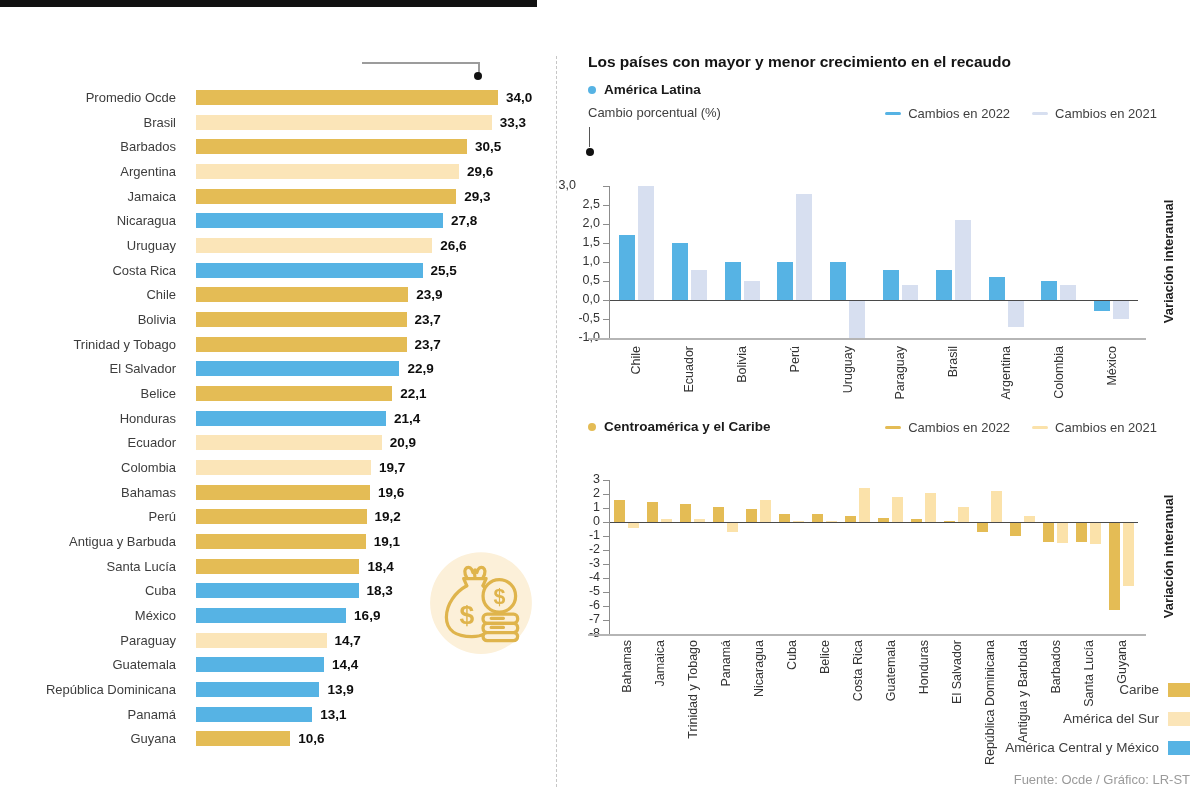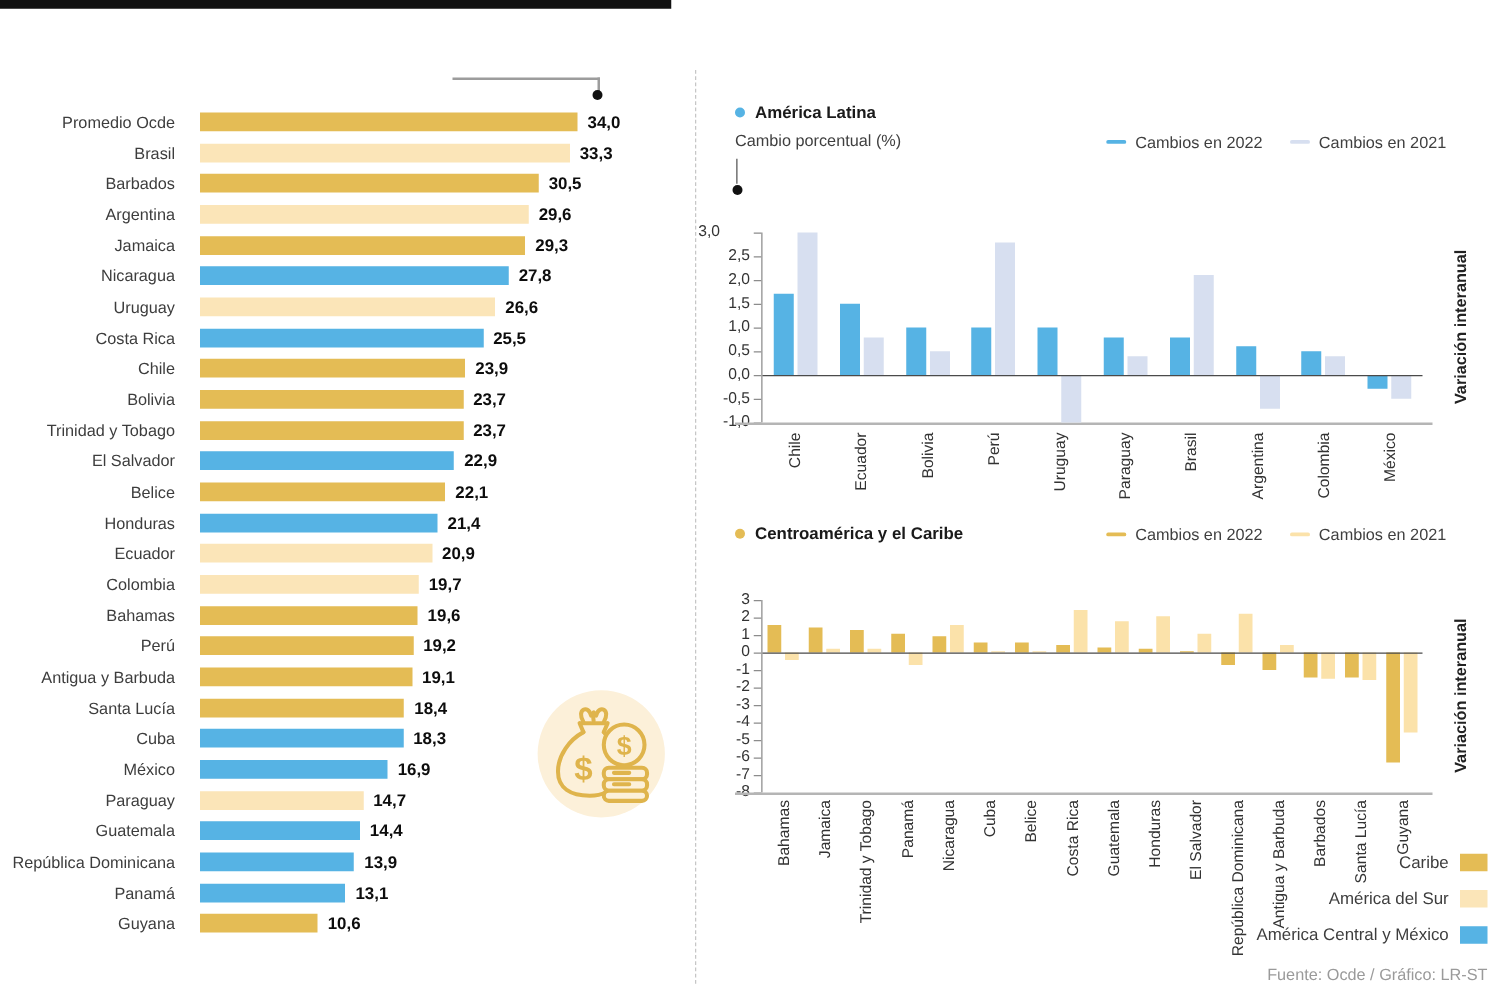--- a/index.html
+++ b/index.html
@@ -8,21 +8,21 @@
   .abs{position:absolute;}
   .topbar{left:0;top:0;width:537px;height:7px;background:#111;}
   .title{left:10px;top:12px;font-size:17px;font-weight:bold;letter-spacing:-0.3px;color:#141414;}
   .subtitle{left:12px;top:55px;font-size:15px;font-weight:bold;color:#141414;}
   .sub-connector{left:362px;top:62px;width:116px;height:9px;border-top:2px solid #9c9c9c;border-right:2px solid #9c9c9c;}
   .dot{width:8px;height:8px;border-radius:50%;background:#111;}
   .divider{left:556px;top:56px;height:731px;border-left:1px dashed #c6c6c6;}
   
   .hrows{left:0;top:85px;width:545px;}
   .hrow{display:flex;align-items:center;height:24.68px;}
-  .hlabel{width:160px;box-sizing:border-box;padding-right:20px;text-align:right;font-size:13px;color:#3d3d3d;white-space:nowrap;}
+  .hlabel{width:196px;box-sizing:border-box;padding-right:20px;text-align:right;font-size:13px;color:#3d3d3d;white-space:nowrap;}
   .hbar{height:15px;flex:0 0 auto;}
   .hval{margin-left:8px;font-size:13.5px;font-weight:bold;color:#0d0d0d;}
   
   .lgrow{position:absolute;right:10px;display:flex;align-items:center;gap:9px;}
   .lg-label{font-size:13.5px;color:#3d3d3d;}
   .lg-swatch{width:22px;height:14px;display:inline-block;}
   
   .rtitle{left:588px;top:53px;font-size:15.5px;font-weight:bold;color:#141414;}
   .bullet-row{display:flex;align-items:center;gap:8px;}
   .bullet-label{font-size:13.5px;font-weight:bold;color:#1a1a1a;}
@@ -220,20 +220,21 @@
     <span class="lg-label">América del Sur</span>
     <span class="lg-swatch" style="background: rgb(251, 229, 184);"></span>
   </div>
   <div class="lgrow" style="top:740px;">
     <span class="lg-label">América Central y México</span>
     <span class="lg-swatch" style="background: rgb(86, 179, 228);"></span>
   </div>
 
   <div class="abs divider"></div>
 
+  <div class="abs rtitle">Los países con mayor y menor crecimiento en el recaudo</div>
 
   <div class="abs bullet-row" style="left:588px;top:82px;">
     <span class="dot" style="background: rgb(86, 179, 228);"></span>
     <span class="bullet-label">América Latina</span>
   </div>
 
   <div class="abs axis-note">Cambio porcentual (%)</div>
   <div class="abs note-connector"></div>
   <div class="abs dot" style="left:586px;top:148px;"></div>
 

